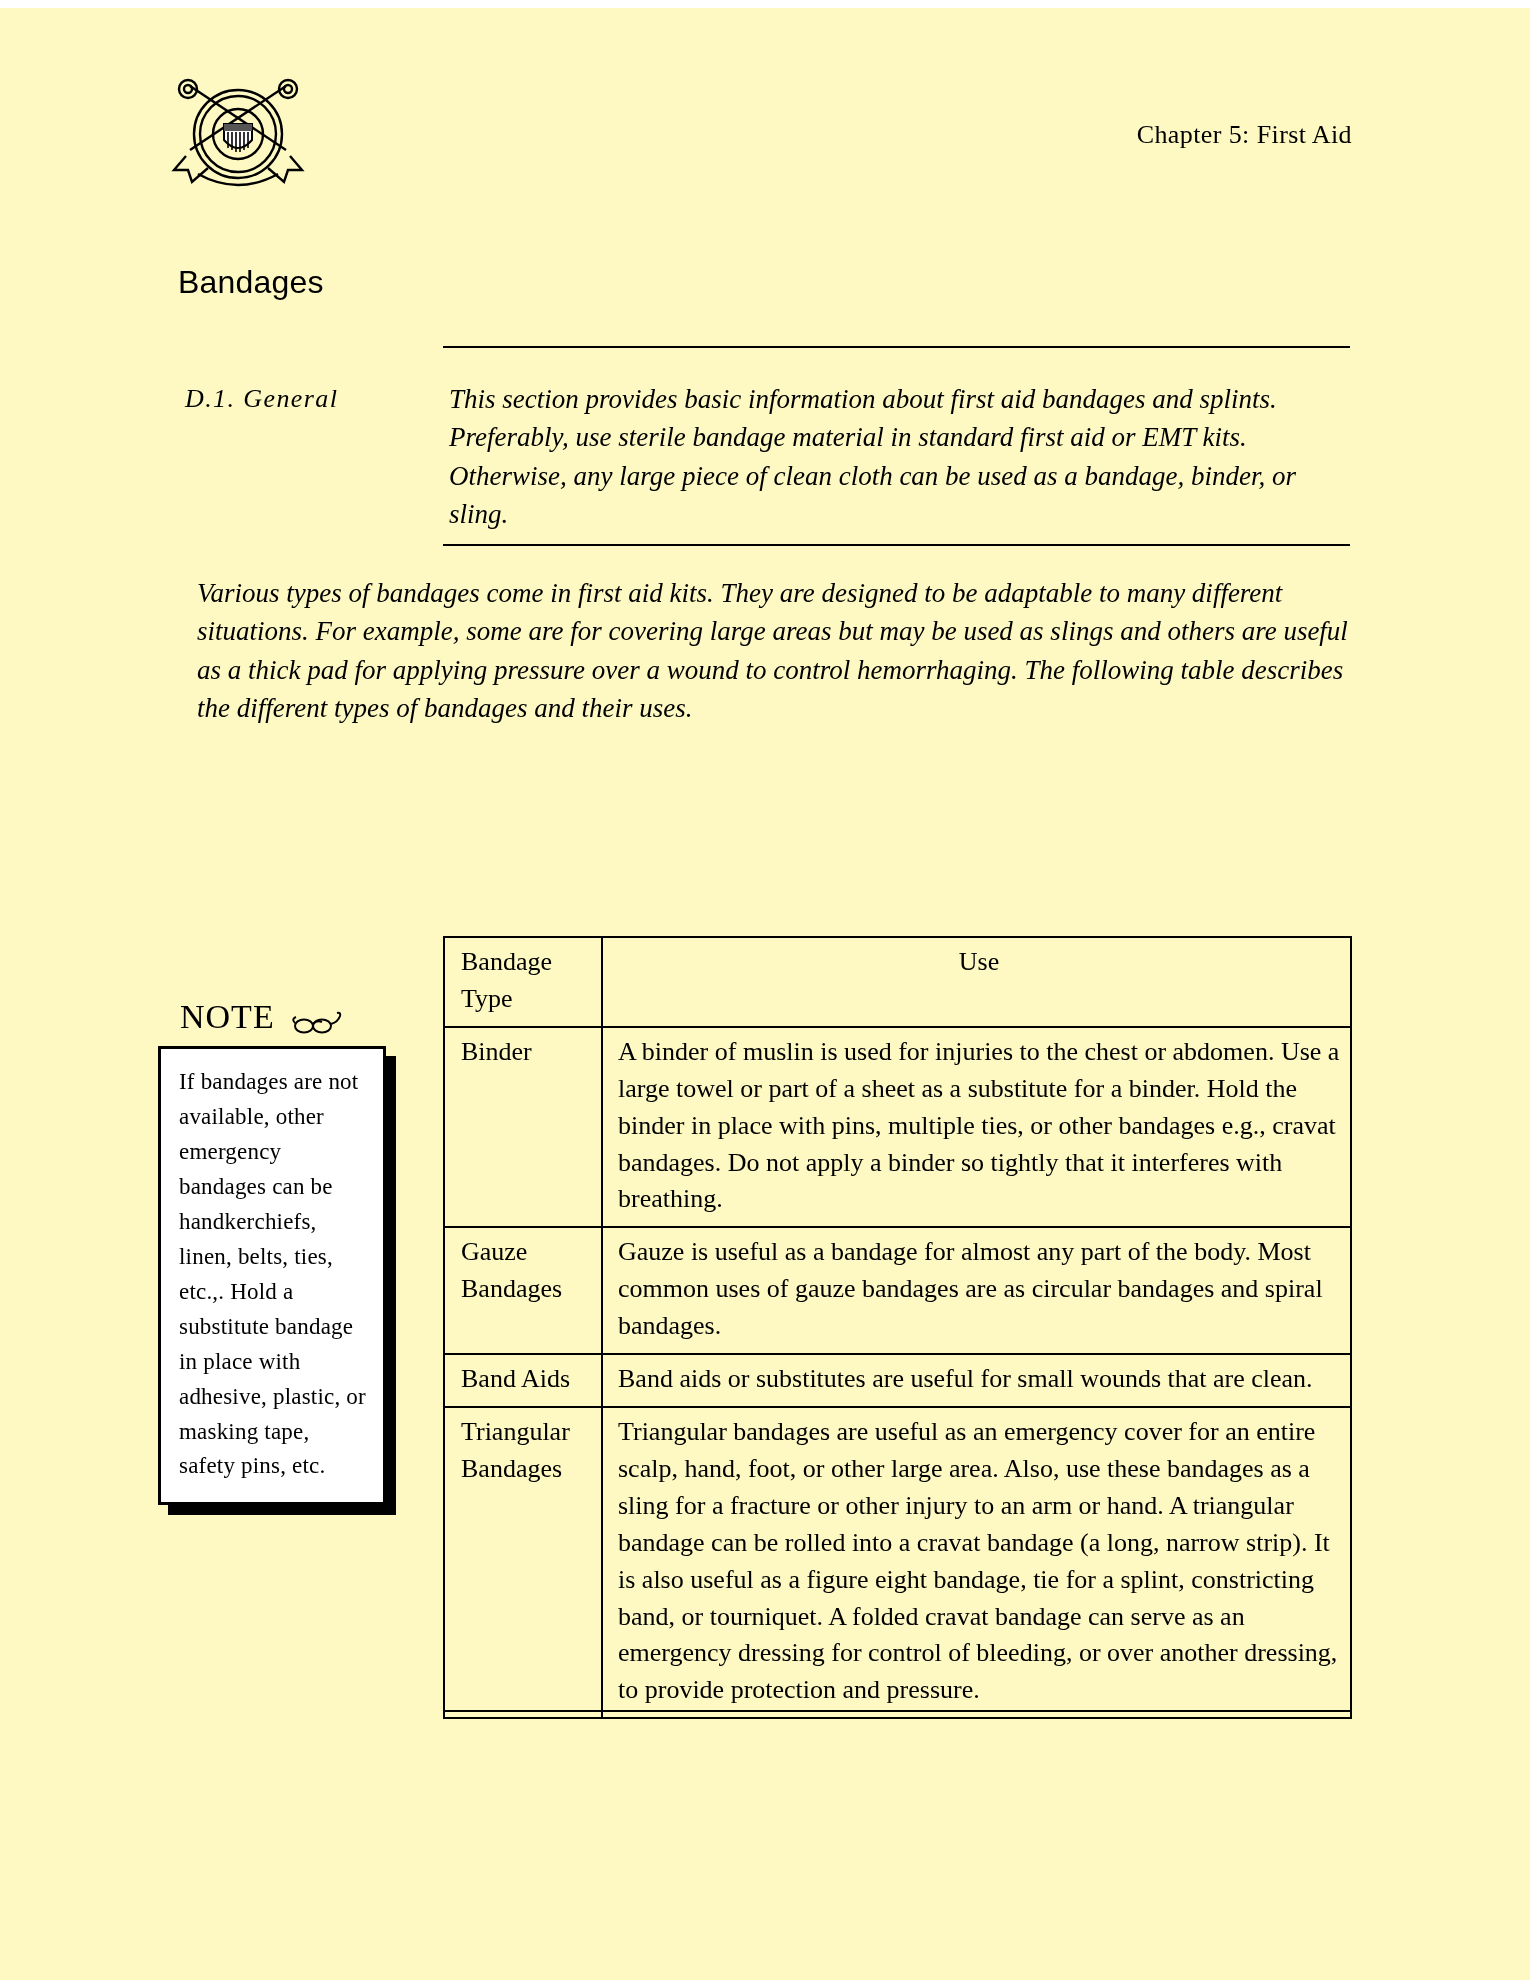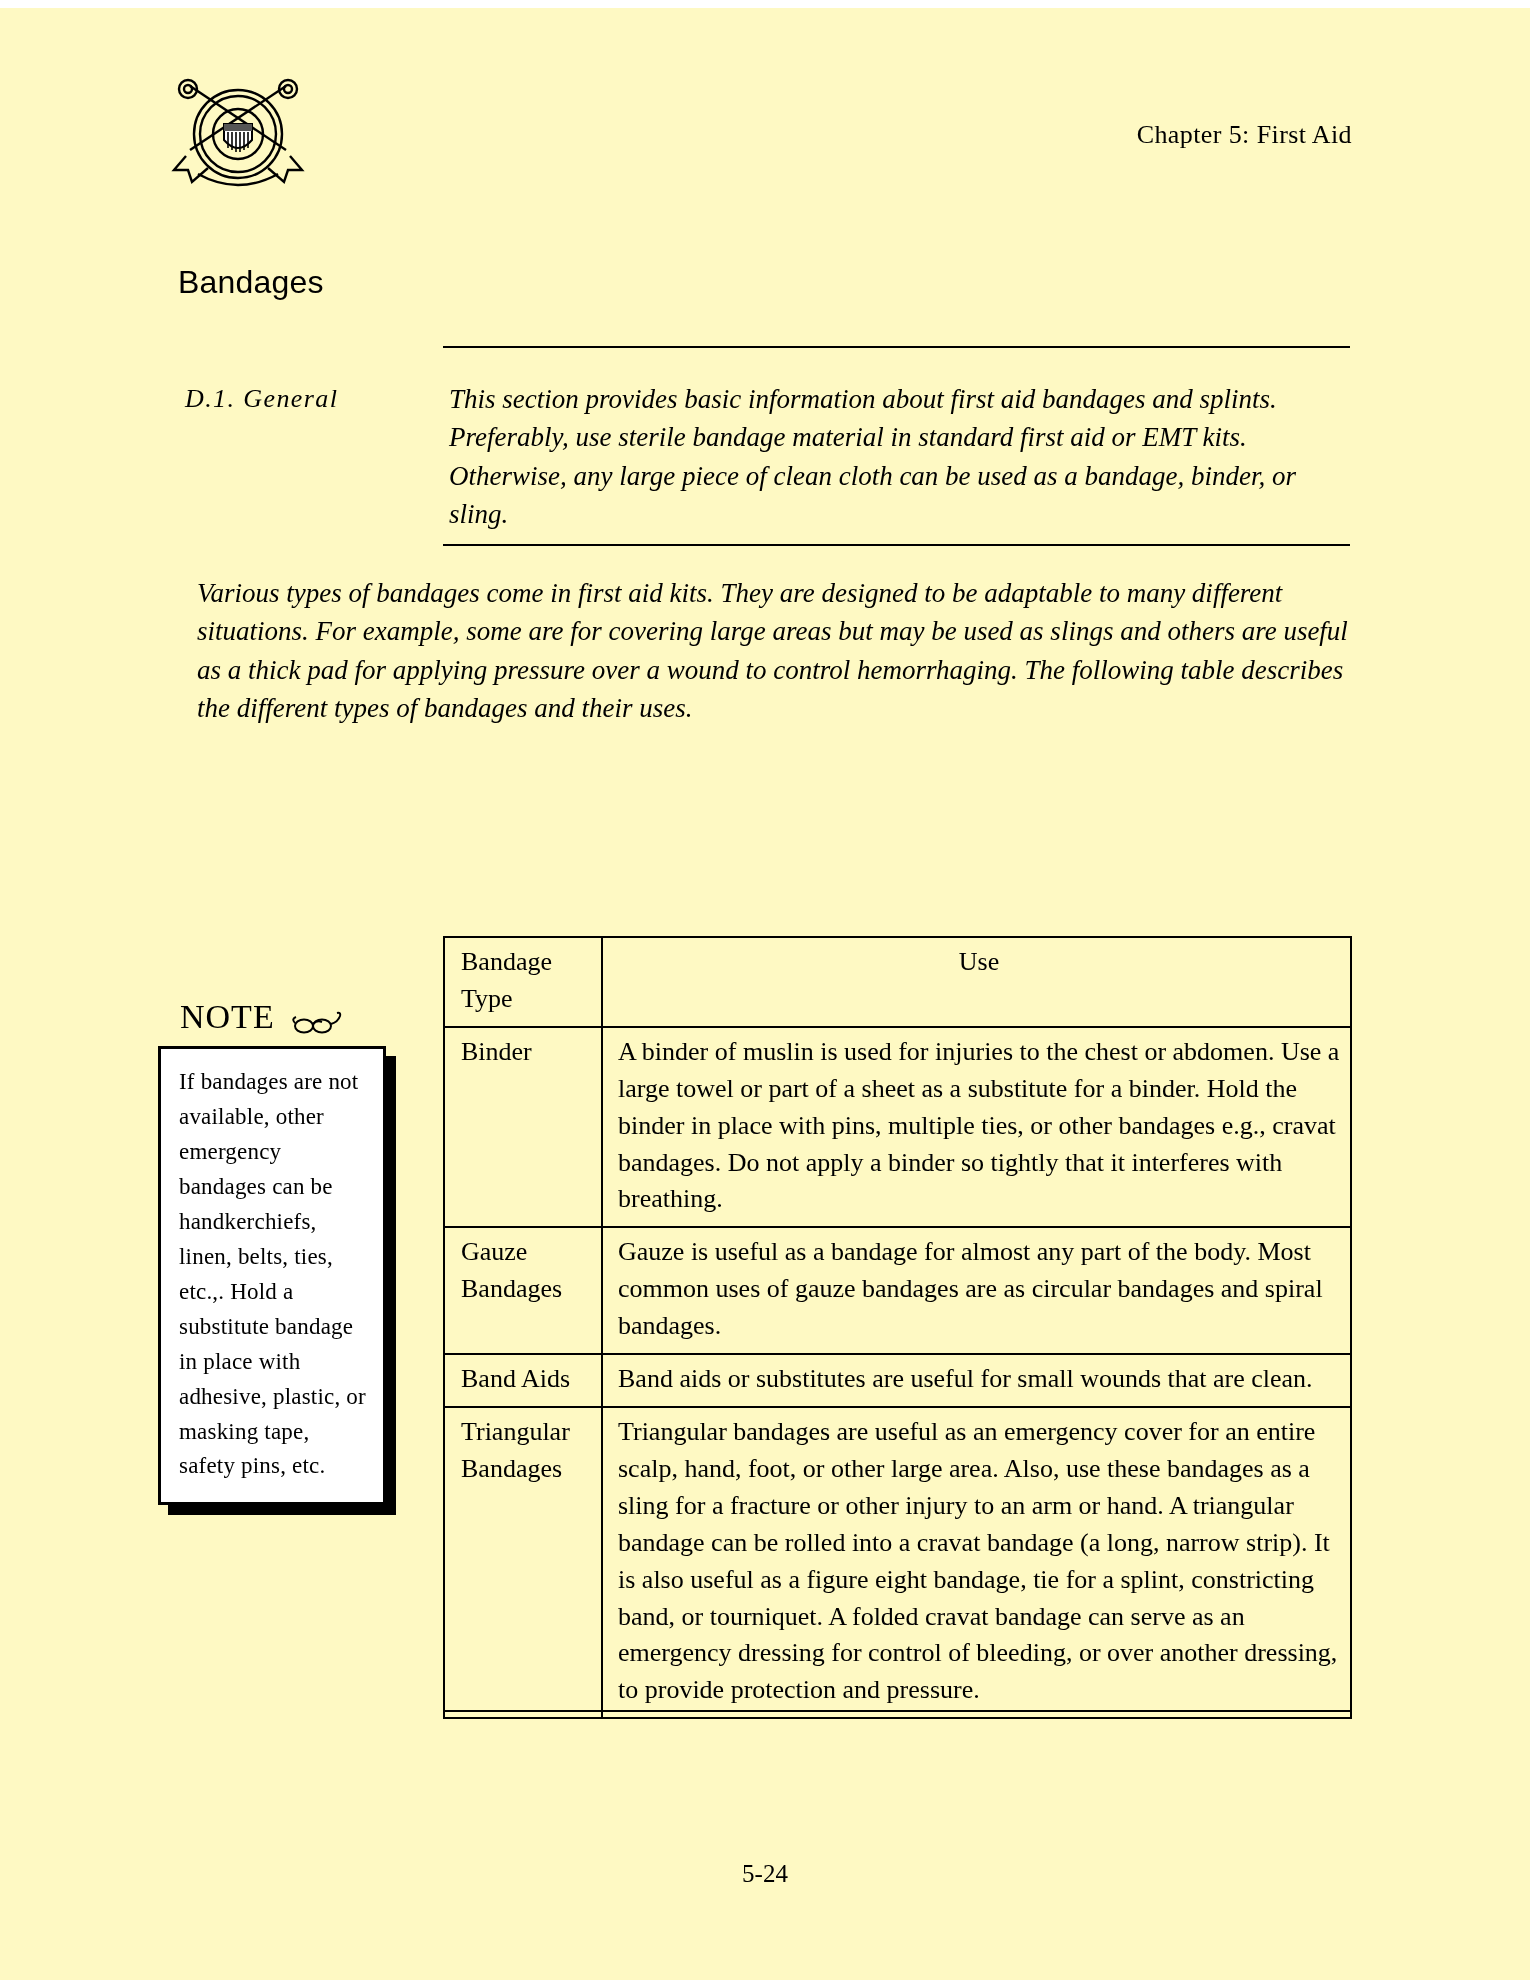--- a/index.html
+++ b/index.html
@@ -306,15 +306,14 @@
         <td>Band aids or substitutes are useful for small wounds that are clean.</td>
       </tr>
       <tr>
         <td class="td-type">Triangular Bandages</td>
         <td>Triangular bandages are useful as an emergency cover for an entire scalp, hand, foot, or other large area. Also, use these bandages as a sling for a fracture or other injury to an arm or hand. A triangular bandage can be rolled into a cravat bandage (a long, narrow strip). It is also useful as a figure eight bandage, tie for a splint, constricting band, or tourniquet. A folded cravat bandage can serve as an emergency dressing for control of bleeding, or over another dressing, to provide protection and pressure.</td>
       </tr>
     </tbody>
   </table>
 
   <div class="footer-rule"></div>
-  <div class="page-number">5-24</div>
 
 </div>
 
 </body></html>

